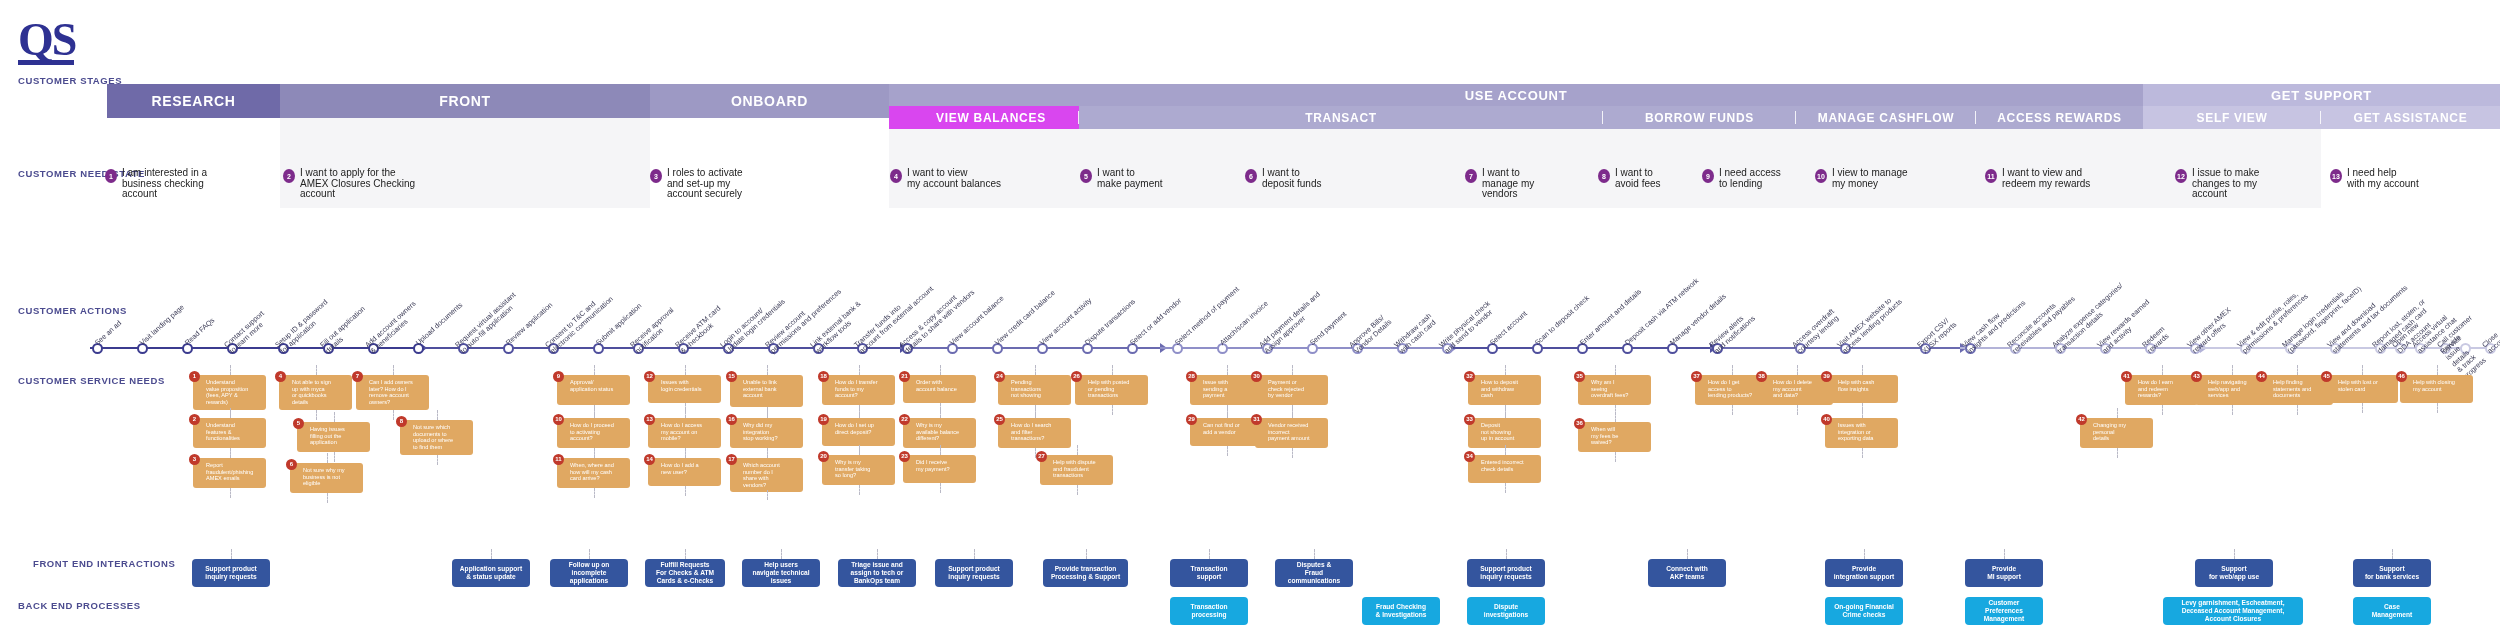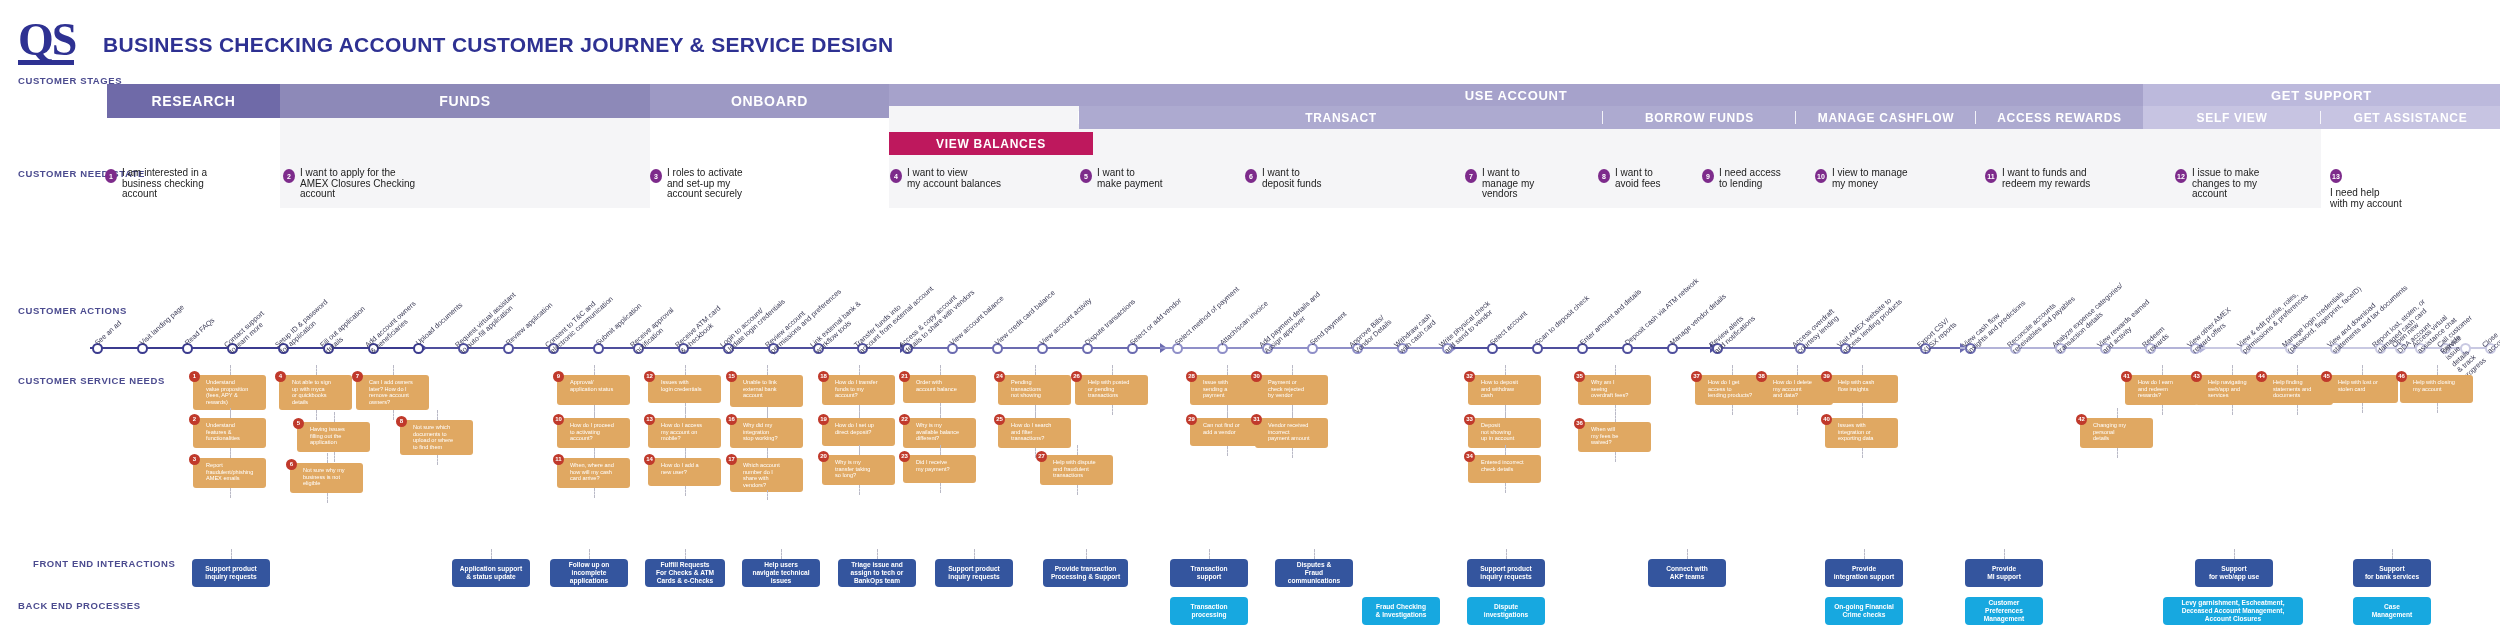--- a/index.html
+++ b/index.html
@@ -48,21 +48,20 @@
 </style>
 </head>
 <body>
 
 <div class="canvas">
 
   <div class="logo">
     <div class="logo-txt">QS</div>
     <div class="logo-bar"></div>
   </div>
-  <div class="title">BUSINESS CHECKING ACCOUNT CUSTOMER JOURNEY &amp; SERVICE DESIGN</div>
 
   <div class="rowlabel" style="left:18px;top:75px;">CUSTOMER
 STAGES</div>
   <div class="rowlabel" style="left:18px;top:168px;">CUSTOMER
 NEED STATE</div>
   <div class="rowlabel" style="left:18px;top:305px;">CUSTOMER
 ACTIONS</div>
   <div class="rowlabel" style="left:18px;top:375px;">CUSTOMER
 SERVICE
 NEEDS</div>
@@ -71,24 +70,24 @@
   <div class="rowlabel" style="left:18px;top:600px;">BACK END
 PROCESSES</div>
 
   <div id="layer-bands">
       <div class="band" style="left:280px;top:88px;width:370px;height:120px;"></div>
       <div class="band" style="left:889px;top:88px;width:1254px;height:120px;"></div>
       <div class="band" style="left:2143px;top:88px;width:178px;height:120px;"></div>
     </div>
   <div id="layer-stages">
       <div class="stagebar" style="left:107px;top:84px;width:173px;height:34px;background:#6f6aa8;">RESEARCH</div>
-      <div class="stagebar" style="left:280px;top:84px;width:370px;height:34px;background:#8d89b8;">FUNDS</div>
+      <div class="stagebar" style="left:280px;top:84px;width:370px;height:34px;background:#8d89b8;">FRONT</div>
       <div class="stagebar" style="left:650px;top:84px;width:239px;height:34px;background:#9d99c4;">ONBOARD</div>
       <div class="stagebar" style="left:889px;top:84px;width:1254px;height:22px;background:#a6a2cb;font-size:13px;">USE ACCOUNT</div>
-      <div class="stagebar sub" style="left:889px;top:106px;width:204px;height:23px;background:#be185d;margin-top:26px;">VIEW BALANCES</div>
+      <div class="stagebar sub" style="left:889px;top:106px;width:204px;height:23px;background:#d946ef;">VIEW BALANCES</div>
       <div class="stagebar sub" style="left:1079px;top:106px;width:524px;height:23px;background:#adaad0;">TRANSACT</div>
       <div class="subsep" style="left:1078px;top:111px;"></div>
       <div class="stagebar sub" style="left:1603px;top:106px;width:193px;height:23px;background:#adaad0;">BORROW FUNDS</div>
       <div class="subsep" style="left:1602px;top:111px;"></div>
       <div class="stagebar sub" style="left:1796px;top:106px;width:180px;height:23px;background:#adaad0;">MANAGE CASHFLOW</div>
       <div class="subsep" style="left:1795px;top:111px;"></div>
       <div class="stagebar sub" style="left:1976px;top:106px;width:167px;height:23px;background:#adaad0;">ACCESS REWARDS</div>
       <div class="subsep" style="left:1975px;top:111px;"></div>
       <div class="stagebar" style="left:2143px;top:84px;width:357px;height:22px;background:#bcb9dc;font-size:13px;">GET SUPPORT</div>
       <div class="stagebar sub" style="left:2143px;top:106px;width:178px;height:23px;background:#c7c4e2;">SELF VIEW</div>
@@ -145,30 +144,30 @@
         <div class="ntxt" style="">I need access
 to lending</div>
       </div>
       <div class="need" style="left:1815px;top:168px;width:130px;">
         <div class="num" style="">10</div>
         <div class="ntxt" style="">I view to manage
 my money</div>
       </div>
       <div class="need" style="left:1985px;top:168px;width:140px;">
         <div class="num" style="">11</div>
-        <div class="ntxt" style="">I want to funds and
+        <div class="ntxt" style="">I want to view and
 redeem my rewards</div>
       </div>
       <div class="need" style="left:2175px;top:168px;width:125px;">
         <div class="num" style="">12</div>
         <div class="ntxt" style="">I issue to make
 changes to my
 account</div>
       </div>
-      <div class="need" style="left:2330px;top:168px;width:125px;flex-direction:column;">
+      <div class="need" style="left:2330px;top:168px;width:125px;">
         <div class="num" style="">13</div>
         <div class="ntxt" style="">I need help
 with my account</div>
       </div>
     </div>
   <div id="layer-line">
       <div class="jline" style="left:90px;top:347px;width:330px;background:#3b3b8f;"></div>
       <div class="arrowhead" style="left:420px;top:343px;border-left:7px solid #3b3b8f;"></div>
       <div class="jline" style="left:420px;top:347px;width:480px;background:#4f4f9d;"></div>
       <div class="arrowhead" style="left:900px;top:343px;border-left:7px solid #4f4f9d;"></div>

